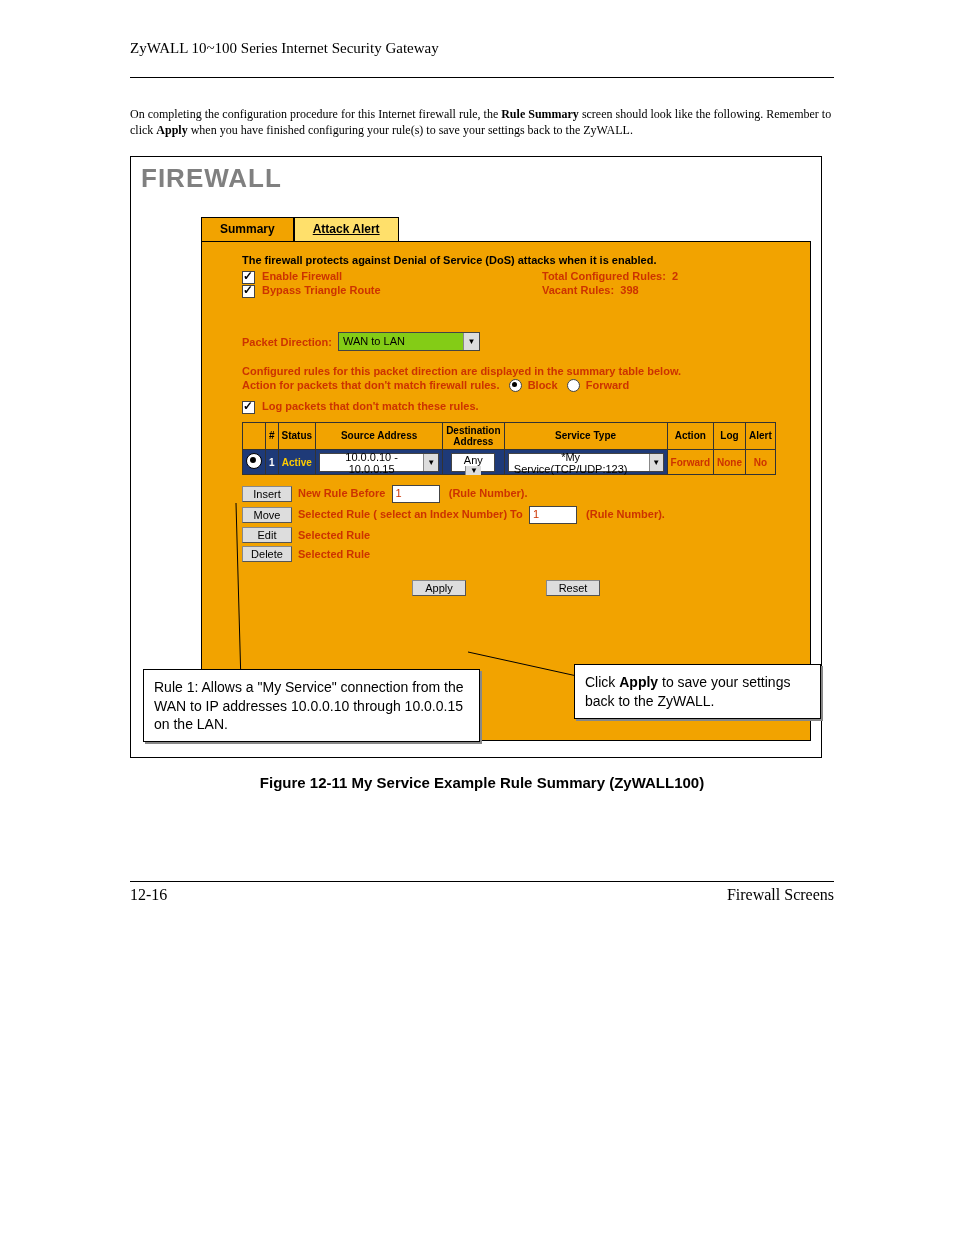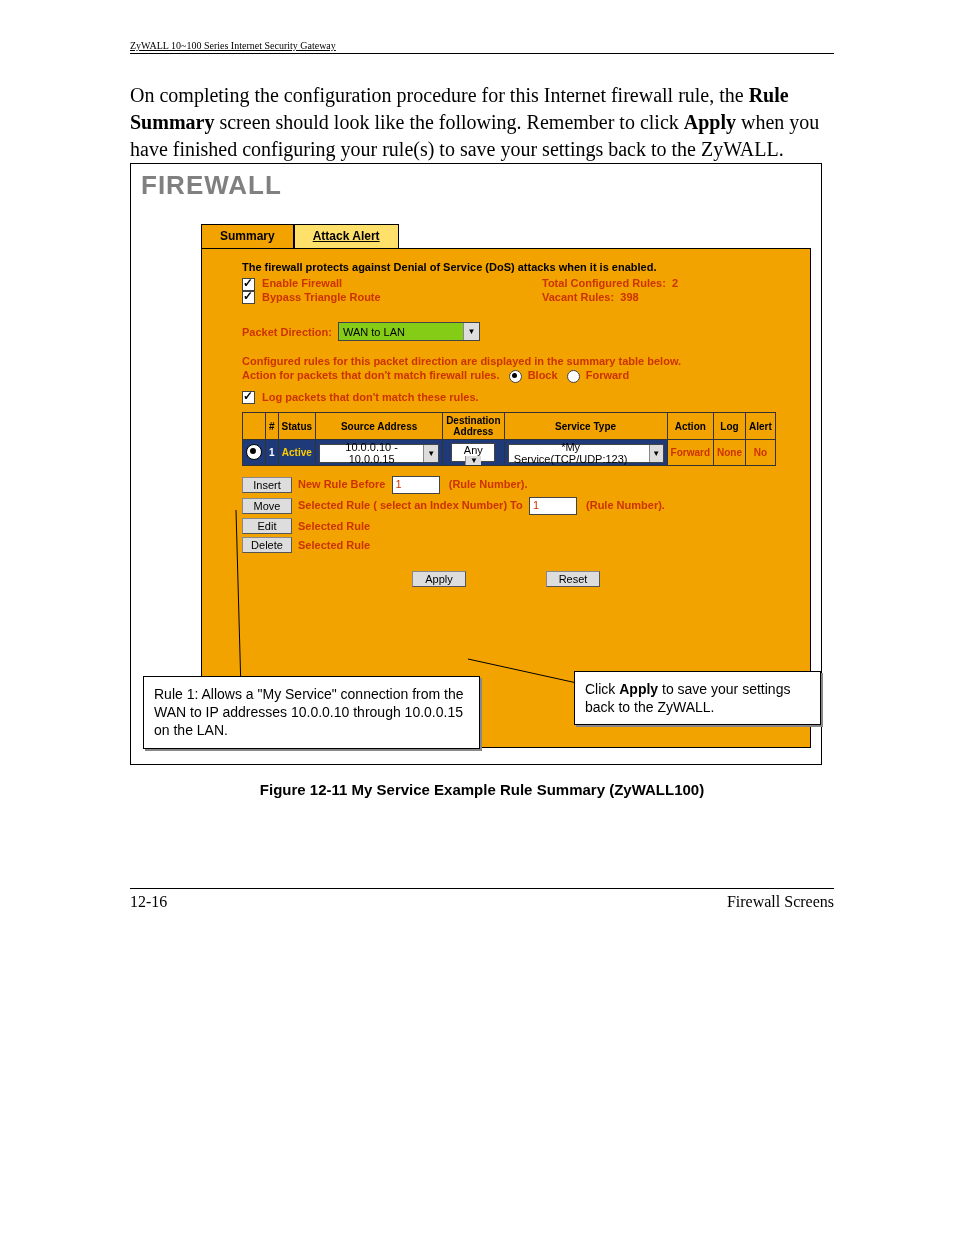--- a/index.html
+++ b/index.html
@@ -9,29 +9,29 @@
     background: #fff;
     color: #000;
     width: 954px;
   }
   .page {
     padding: 40px 120px 40px 130px;
     box-sizing: border-box;
     width: 954px;
   }
   .running-head {
-    font-size: 10px;
+    font-size: 15px;
     border-bottom: 1px solid #000;
-    padding-bottom: 2px;
+    padding-bottom: 20px;
     margin-bottom: 28px;
-    text-decoration: underline;
   }
   .lead {
-    font-size: 20px;
+    font-size: 12px;
     line-height: 1.35;
+    margin-bottom: 18px;
   }
   .lead b { font-weight: bold; }
 
   
   .device {
     border: 1px solid #000;
     width: 690px;
     height: 600px;
     position: relative;
     background: #fff;
@@ -253,21 +253,21 @@
           <div class="left">
             <span class="cb checked"></span>
             <span class="orange-label">Bypass Triangle Route</span>
           </div>
           <div class="right orange-label">
             <span>Vacant Rules:</span>&nbsp;
             <span>398</span>
           </div>
         </div>
 
-        <div class="line" style="margin-top:18px;">
+        <div class="line" style="margin-top:34px;">
           <span class="orange-label">Packet Direction:</span>&nbsp;
           <span class="combo" style="width:140px;">
             <span class="val">WAN to LAN</span>
             <span style="flex:1"></span>
             <span class="arrow">▼</span>
           </span>
         </div>
 
         <div class="line orange-label" style="margin-top:14px;">Configured rules for this packet direction are displayed in the summary table below.</div>
 

